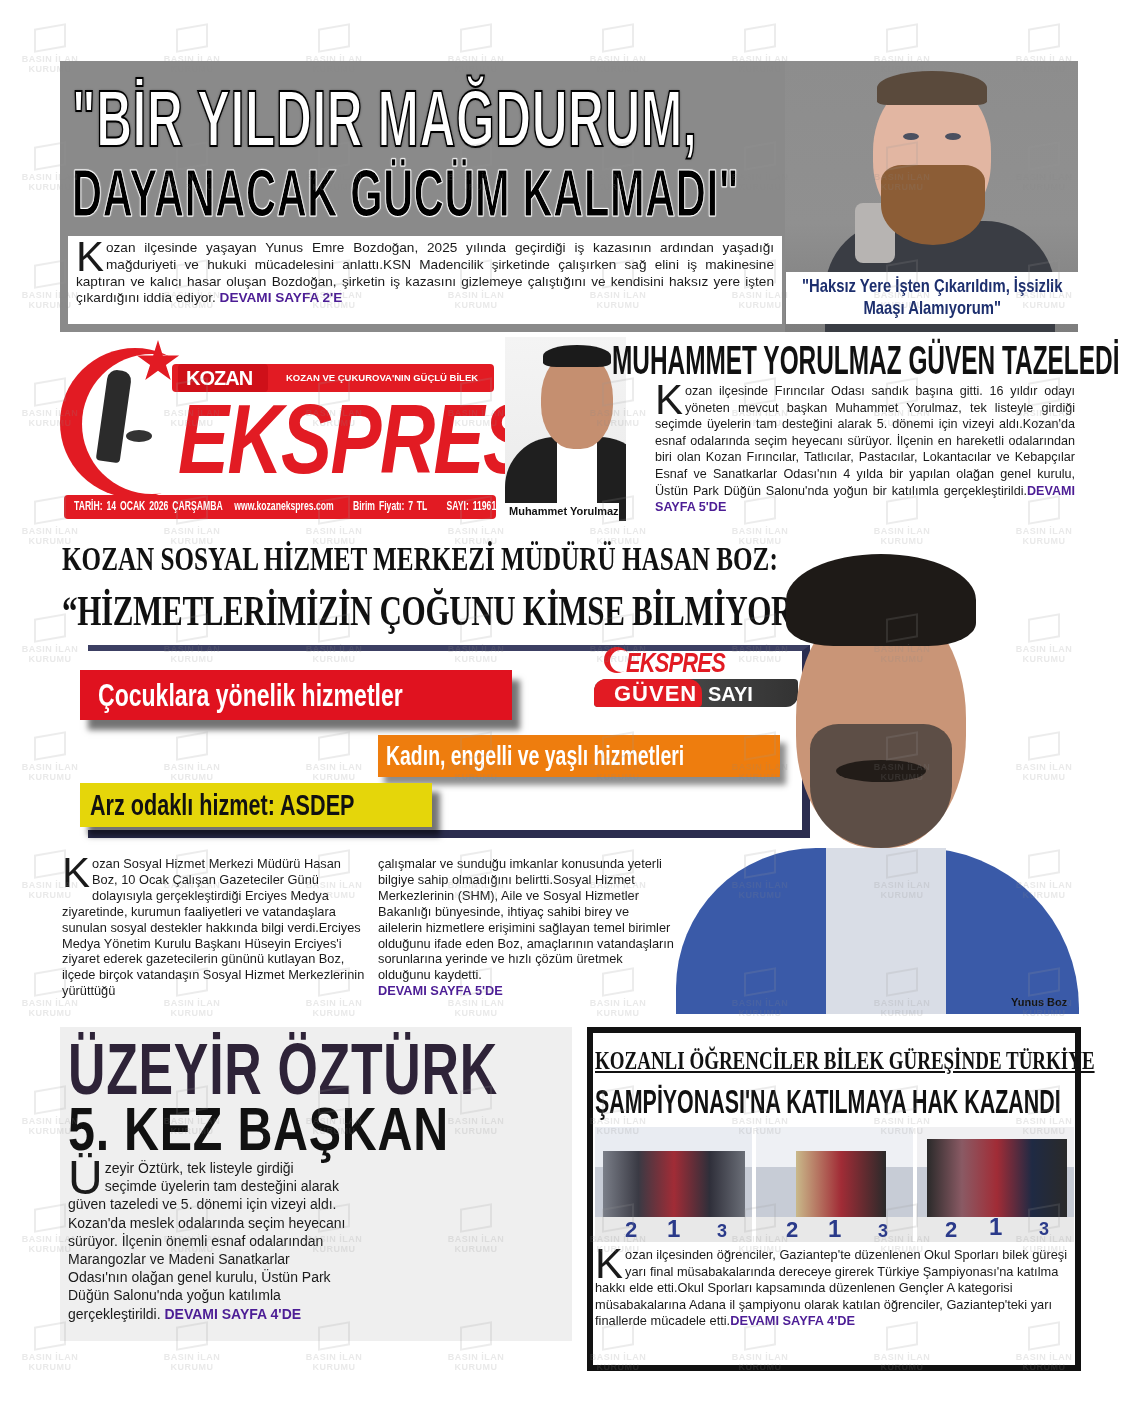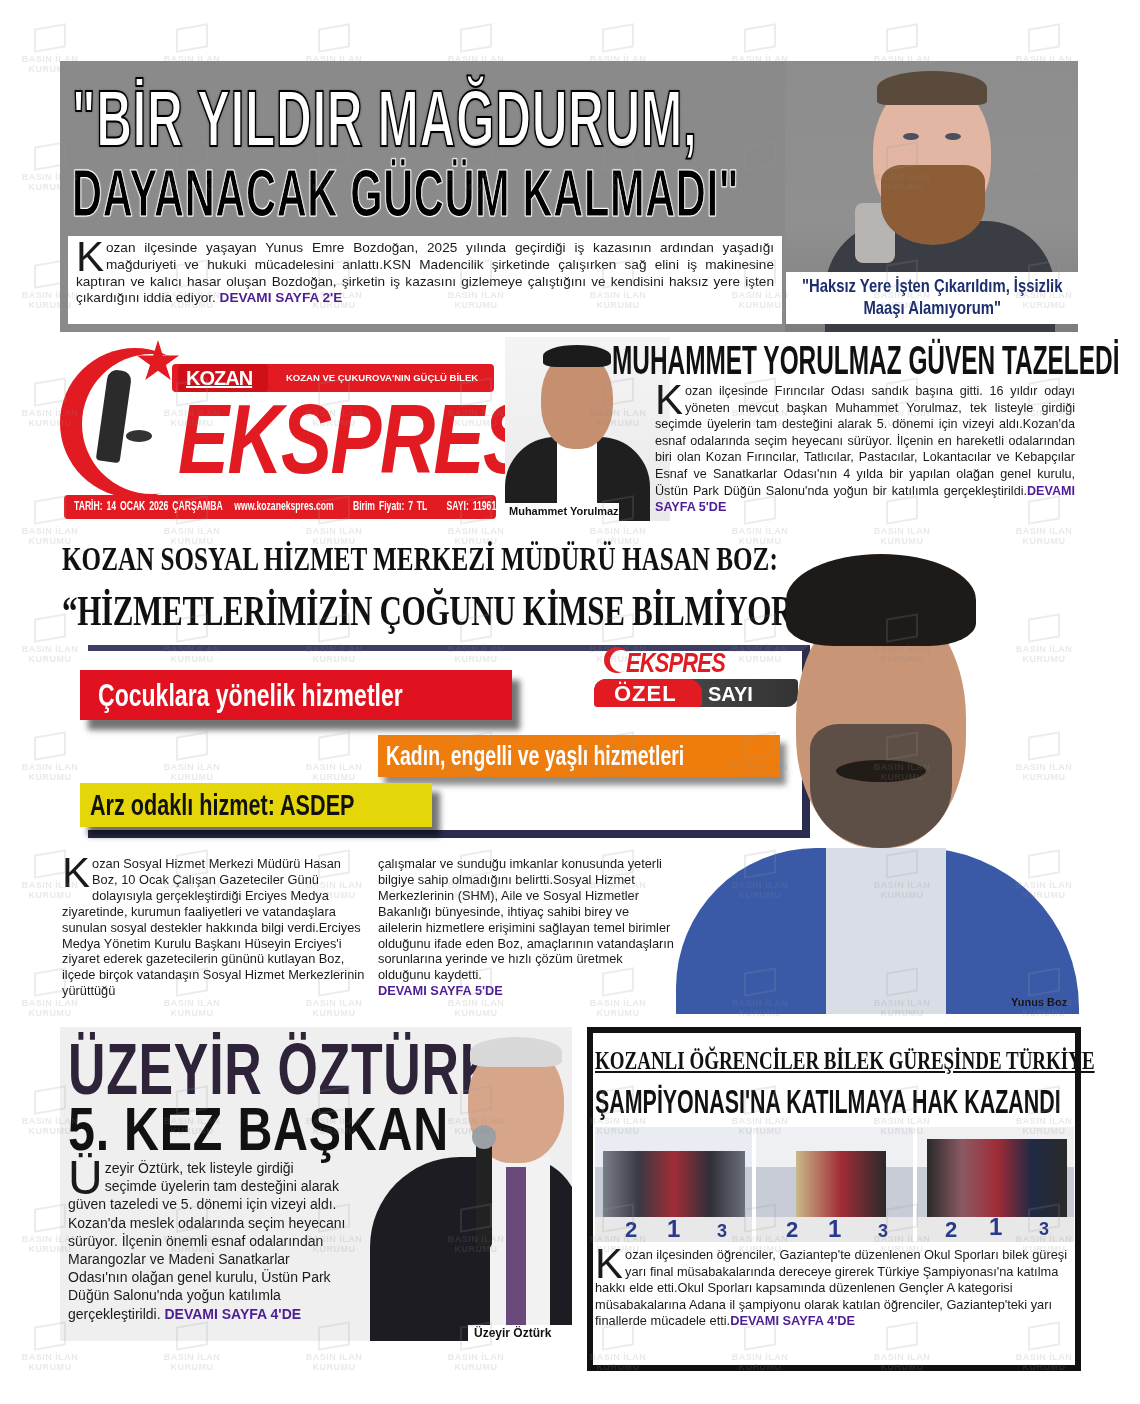--- a/index.html
+++ b/index.html
@@ -28,21 +28,21 @@
 
   
   #masthead { left: 60px; top: 340px; width: 440px; height: 185px; }
   .crescent { position: absolute; left: 0; top: 8px; width: 150px; height: 150px; border-radius: 50%; background: #e21b23; }
   .crescent-cut { position: absolute; left: 22px; top: 14px; width: 140px; height: 140px; border-radius: 50%; background: #fff; }
   .star { position: absolute; left: 76px; top: 0; width: 44px; height: 44px; background: #e21b23; clip-path: polygon(50% 0%, 61% 35%, 98% 35%, 68% 57%, 79% 91%, 50% 70%, 21% 91%, 32% 57%, 2% 35%, 39% 35%); }
   .red-bar { position: absolute; background: #e21b23; border-radius: 4px; }
   .ekspres-word { position: absolute; left: 118px; top: 54px; color: #e21b23; font-family: "Liberation Sans", sans-serif; font-weight: bold; font-style: italic; font-size: 98px; line-height: 90px; transform: scaleX(0.78); transform-origin: left top; letter-spacing: -2px; }
 
   
-  #yorulmaz-photo { left: 505px; top: 337px; width: 165px; height: 184px; background: linear-gradient(180deg,#f4f4f4 0%,#eaeaea 100%); overflow: hidden; }
+  #yorulmaz-photo { left: 505px; top: 337px; width: 121px; height: 184px; background: linear-gradient(180deg,#f4f4f4 0%,#eaeaea 100%); overflow: hidden; }
 
   
   #boz-frame { left: 88px; top: 645px; width: 722px; height: 193px; border: 8px solid #2b2d4f; border-left: none; border-top: 6px solid #3c3f63; background: transparent; }
   #boz-photo { left: 676px; top: 548px; width: 403px; height: 466px; overflow: hidden; }
 
   
   #ozturk-box { left: 60px; top: 1027px; width: 512px; height: 314px; background: #efefef; }
 
   
   #sports-box { left: 587px; top: 1027px; width: 494px; height: 344px; border: 6px solid #111; background: #fff; }
@@ -470,21 +470,21 @@
 <div class="abs" id="masthead">
   <div class="crescent"></div>
   <div class="crescent-cut"></div>
   <div class="star"></div>
 
   <div class="abs" style="left:42px; top:30px; width:24px; height:92px; background:#2b2b2b; border-radius:10px 10px 4px 4px; transform:rotate(8deg);"></div>
   <div class="abs" style="left:66px; top:90px; width:26px; height:12px; background:#333; border-radius:50%;"></div>
 
   <div class="red-bar" style="left:112px; top:24px; width:322px; height:28px;"></div>
   <div class="abs" style="left:118px; top:24px; width:90px; height:28px; background:#cf1019; border-radius:4px;"></div>
-  <span class="abs" style="left:126px; top:27px; color:#fff; font-size:20px; font-weight:bold; letter-spacing:-1px;text-decoration:underline;">KOZAN</span>
+  <span class="abs" style="left:126px; top:27px; color:#fff; font-size:20px; font-weight:bold; letter-spacing:-1px;">KOZAN</span>
   <span class="abs" style="left:226px; top:32px; color:#fff; font-size:9.5px; font-weight:bold;">KOZAN VE ÇUKUROVA'NIN GÜÇLÜ BİLEK</span>
   <span class="ekspres-word">EKSPRES</span>
 
   <div class="red-bar" style="left:4px; top:155px; width:432px; height:24px;"></div>
   <div class="abs" style="left:14px; top:159px; color:#fff; font-size:12px; font-weight:bold; white-space:nowrap; transform:scaleX(0.72); transform-origin:left top; word-spacing:2px;">
     <span>TARİH: 14 OCAK 2026 ÇARŞAMBA</span>&nbsp;&nbsp;
     <span>www.kozanekspres.com</span>&nbsp;&nbsp;&nbsp;&nbsp;
     <span>Birim Fiyatı: 7 TL</span>&nbsp;&nbsp;&nbsp;&nbsp;
     <span>SAYI: 11961</span>
   </div>
@@ -516,21 +516,21 @@
 </div>
 
 <div class="abs" id="boz-frame"></div>
 
 <div class="abs" style="left:590px; top:645px; width:210px; height:65px;">
   <div class="abs" style="left:14px; top:2px; width:26px; height:26px; border-radius:50%; background:#e21b23;"></div>
   <div class="abs" style="left:20px; top:5px; width:22px; height:22px; border-radius:50%; background:#fff;"></div>
   <span class="abs" style="left:36px; top:2px; color:#e21b23; font-size:28px; font-weight:bold; font-style:italic; transform:scaleX(0.78); transform-origin:left top; letter-spacing:-1px;">EKSPRES</span>
   <div class="abs" style="left:4px; top:34px; width:204px; height:28px; background:linear-gradient(90deg,#555 0%,#333 100%); border-radius:12px 4px 12px 4px;"></div>
   <div class="abs" style="left:4px; top:34px; width:108px; height:28px; background:#e21b23; border-radius:12px 14px 4px 4px;"></div>
-  <span class="abs" style="left:24px; top:36px; color:#fff; font-size:22px; font-weight:bold; letter-spacing:1px;">ÖZEL</span>
+  <span class="abs" style="left:24px; top:36px; color:#fff; font-size:22px; font-weight:bold; letter-spacing:1px;">GÜVEN</span>
   <span class="abs" style="left:118px; top:38px; color:#fff; font-size:20px; font-weight:bold;">SAYI</span>
 </div>
 
 <div class="abs" style="left:80px; top:670px; width:432px; height:50px; background:#e0121f; box-shadow:8px 10px 6px rgba(0,0,0,0.55);">
   <span class="cond" style="color:#fff; font-size:32px; line-height:40px; margin:5px 0 0 18px; transform:scaleX(0.72);">Çocuklara yönelik hizmetler</span>
 </div>
 <div class="abs" style="left:378px; top:735px; width:402px; height:42px; background:#ee7d0e; box-shadow:6px 8px 6px rgba(0,0,0,0.45);">
   <span class="cond" style="color:#fff; font-size:27px; line-height:34px; margin:4px 0 0 8px; transform:scaleX(0.72);">Kadın, engelli ve yaşlı hizmetleri</span>
 </div>
 <div class="abs" style="left:80px; top:783px; width:352px; height:44px; background:#e5d60a; box-shadow:8px 9px 6px rgba(0,0,0,0.55);">
@@ -566,31 +566,20 @@
   <div class="abs" style="left:8px; top:72px;">
     <span class="cond" style="font-size:62px; line-height:60px; transform:scaleX(0.78); color:#111; letter-spacing:1px;">5. KEZ BAŞKAN</span>
   </div>
   <div class="abs" style="left:8px; top:132px; width:278px;">
     <p class="body-text" style="font-size:14px; line-height:18.2px; text-align:left;">
       <span class="dropcap" style="font-size:48px; line-height:38px;">Ü</span><span>zeyir Öztürk, tek listeyle girdiği seçimde üyelerin tam desteğini alarak güven tazeledi ve 5. dönemi için vizeyi aldı. Kozan'da meslek odalarında seçim heyecanı sürüyor. İlçenin önemli esnaf odalarından Marangozlar ve Madeni Sanatkarlar Odası'nın olağan genel kurulu, Üstün Park Düğün Salonu'nda yoğun katılımla gerçekleştirildi.</span>
       <span class="red">DEVAMI SAYFA 4'DE</span>
     </p>
   </div>
 
-  <div class="abs" style="left:300px; top:10px; width:212px; height:304px; overflow:hidden;">
-    <div class="abs" style="left:10px; top:120px; width:210px; height:200px; background:#1c1c22; border-radius:90px 60px 0 0;"></div>
-    <div class="abs" style="left:130px; top:120px; width:60px; height:190px; background:#f2f2f2;"></div>
-    <div class="abs" style="left:146px; top:130px; width:20px; height:170px; background:#6a4a7a;"></div>
-    <div class="face" style="left:108px; top:6px; width:96px; height:120px; background:#d7a58a;"></div>
-    <div class="abs" style="left:110px; top:0; width:92px; height:30px; background:#d8d8d8; border-radius:50% 50% 20% 20%;"></div>
-    <div class="abs" style="left:116px; top:92px; width:16px; height:120px; background:#222; border-radius:6px;"></div>
-    <div class="abs" style="left:112px; top:88px; width:24px; height:24px; background:#9aa0a6; border-radius:50%;"></div>
-    <div class="abs" style="left:108px; top:288px; width:104px; height:18px; background:#fff;"></div>
-    <span class="abs" style="left:114px; top:289px; font-size:12px; font-weight:bold; color:#111;">Üzeyir Öztürk</span>
-  </div>
 </div>
 
 <div class="abs" id="sports-box">
   <div class="abs" style="left:2px; top:14px;">
     <span class="serif-cond" style="font-size:26px; line-height:28px; transform:scaleX(0.73); color:#111; text-decoration:underline;">KOZANLI ÖĞRENCİLER BİLEK GÜREŞİNDE TÜRKİYE</span>
   </div>
   <div class="abs" style="left:2px; top:50px;">
     <span class="cond" style="font-size:34px; line-height:36px; transform:scaleX(0.63); color:#111;">ŞAMPİYONASI'NA KATILMAYA HAK KAZANDI</span>
   </div>
 

